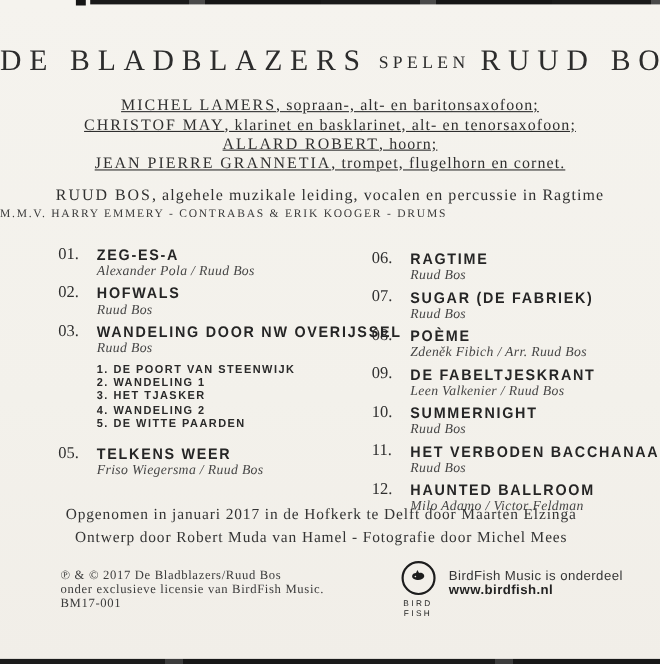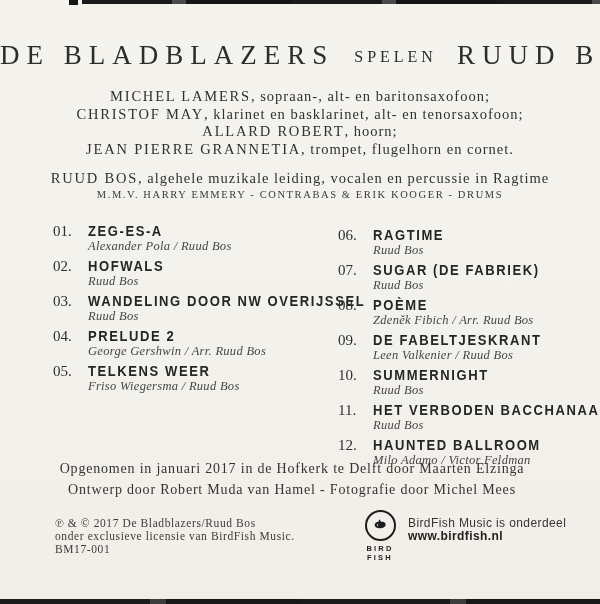--- a/index.html
+++ b/index.html
@@ -14,30 +14,30 @@
   
   .edge-top{position:absolute;top:0;left:82px;right:0;height:4px;
     background:repeating-linear-gradient(90deg,#1a1a1a 0 90px,#4a4a4a 90px 104px,#161616 104px 210px);}
   .edge-notch{position:absolute;top:0;left:69px;width:9px;height:5px;background:#151515;}
   .edge-bottom{position:absolute;bottom:0;left:0;right:0;height:5px;
     background:repeating-linear-gradient(90deg,#1b1b1b 0 150px,#3d3d3d 150px 166px,#181818 166px 300px);}
 
   
   .title{position:absolute;top:40px;left:0;right:0;text-align:center;white-space:nowrap;}
   .t-big{font-size:27px;letter-spacing:7px;color:#2c2c2c;}
-  .t-small{font-size:16px;letter-spacing:4px;color:#2c2c2c;margin:0 16px;vertical-align:2px;}
-
-  .musicians{position:absolute;top:88px;left:0;right:0;text-align:center;}
+  .t-small{font-size:16px;letter-spacing:4px;color:#2c2c2c;margin:0 6px;vertical-align:2px;}
+
+  .musicians{position:absolute;top:88px;left:0;right:0;text-align:center;text-decoration:underline;}
   .mus-line{font-size:14.5px;line-height:17.5px;letter-spacing:1px;color:#303030;}
   .mus-name{letter-spacing:1.8px;}
 
   .leader{position:absolute;top:170px;left:0;right:0;text-align:center;
     font-size:14.5px;letter-spacing:1px;color:#303030;}
   .leader .mus-name{letter-spacing:1.8px;}
-  .mmv{position:absolute;top:189px;left:0;right:0;text-align:center;
+  .mmv{position:absolute;top:189px;left:0;right:0;text-align:left;
     font-size:10.5px;letter-spacing:1.6px;color:#3a3a3a;}
 
   
   .tracklist{position:absolute;top:223px;left:53px;right:20px;display:flex;}
   .col-left{width:285px;flex:none;}
   .col-right{flex:1;padding-top:4px;}
   .track{display:flex;margin-bottom:5px;}
   .tnum{flex:none;width:35px;font-size:15px;color:#2e2e2e;line-height:16px;}
   .tbody{flex:1;min-width:0;}
   .ttitle{
@@ -57,21 +57,21 @@
   .rec-credits{position:absolute;top:459px;left:0;right:16px;text-align:center;
     font-size:14px;line-height:20.5px;letter-spacing:.8px;color:#333;}
 
   
   .legal{position:absolute;left:55px;top:517px;
     font-family:Liberation Serif, serif;font-size:11.5px;line-height:13.2px;
     letter-spacing:.6px;color:#3b3b3b;}
   .birdfish{position:absolute;left:355px;top:510px;width:50px;text-align:center;}
   .bf-circle{width:27px;height:27px;border:2.5px solid #1d1d1d;border-radius:50%;
     margin:0 auto;display:flex;align-items:center;justify-content:center;}
-  .bf-name{font-family:"Liberation Sans", sans-serif;font-weight:700;font-size:7.5px;
+  .bf-name{font-family:"Liberation Sans", sans-serif;font-weight:400;font-size:7.5px;
     line-height:8.5px;letter-spacing:2.2px;color:#1d1d1d;margin-top:4px;}
   .publisher{position:absolute;left:408px;top:517px;
     font-family:"Liberation Sans", sans-serif;font-size:12px;line-height:13.2px;
     letter-spacing:.4px;color:#353535;}
   .pub-url{font-weight:700;color:#222;}
 </style>
 </head>
 <body>
 
 <div class="page">
@@ -116,30 +116,30 @@
           <div class="ttitle">HOFWALS</div>
           <div class="tcredit">Ruud Bos</div>
         </div>
       </div>
 
       <div class="track">
         <span class="tnum">03.</span>
         <div class="tbody">
           <div class="ttitle">WANDELING DOOR NW OVERIJSSEL</div>
           <div class="tcredit">Ruud Bos</div>
-        </div>
-      </div>
-
-      <div class="track">
-        <span class="tnum">04.</span>
-        <div class="tbody">
-          <div class="ttitle">PRELUDE 2</div>
-          <div class="tcredit">George Gershwin / Arr. Ruud Bos</div>
-        </div>
-      </div>
+          <div class="subtracks">
+            <div class="subtrack">1. DE POORT VAN STEENWIJK</div>
+            <div class="subtrack">2. WANDELING 1</div>
+            <div class="subtrack">3. HET TJASKER</div>
+            <div class="subtrack">4. WANDELING 2</div>
+            <div class="subtrack">5. DE WITTE PAARDEN</div>
+          </div>
+        </div>
+      </div>
+
 
       <div class="track">
         <span class="tnum">05.</span>
         <div class="tbody">
           <div class="ttitle">TELKENS WEER</div>
           <div class="tcredit">Friso Wiegersma / Ruud Bos</div>
         </div>
       </div>
 
     </div>

